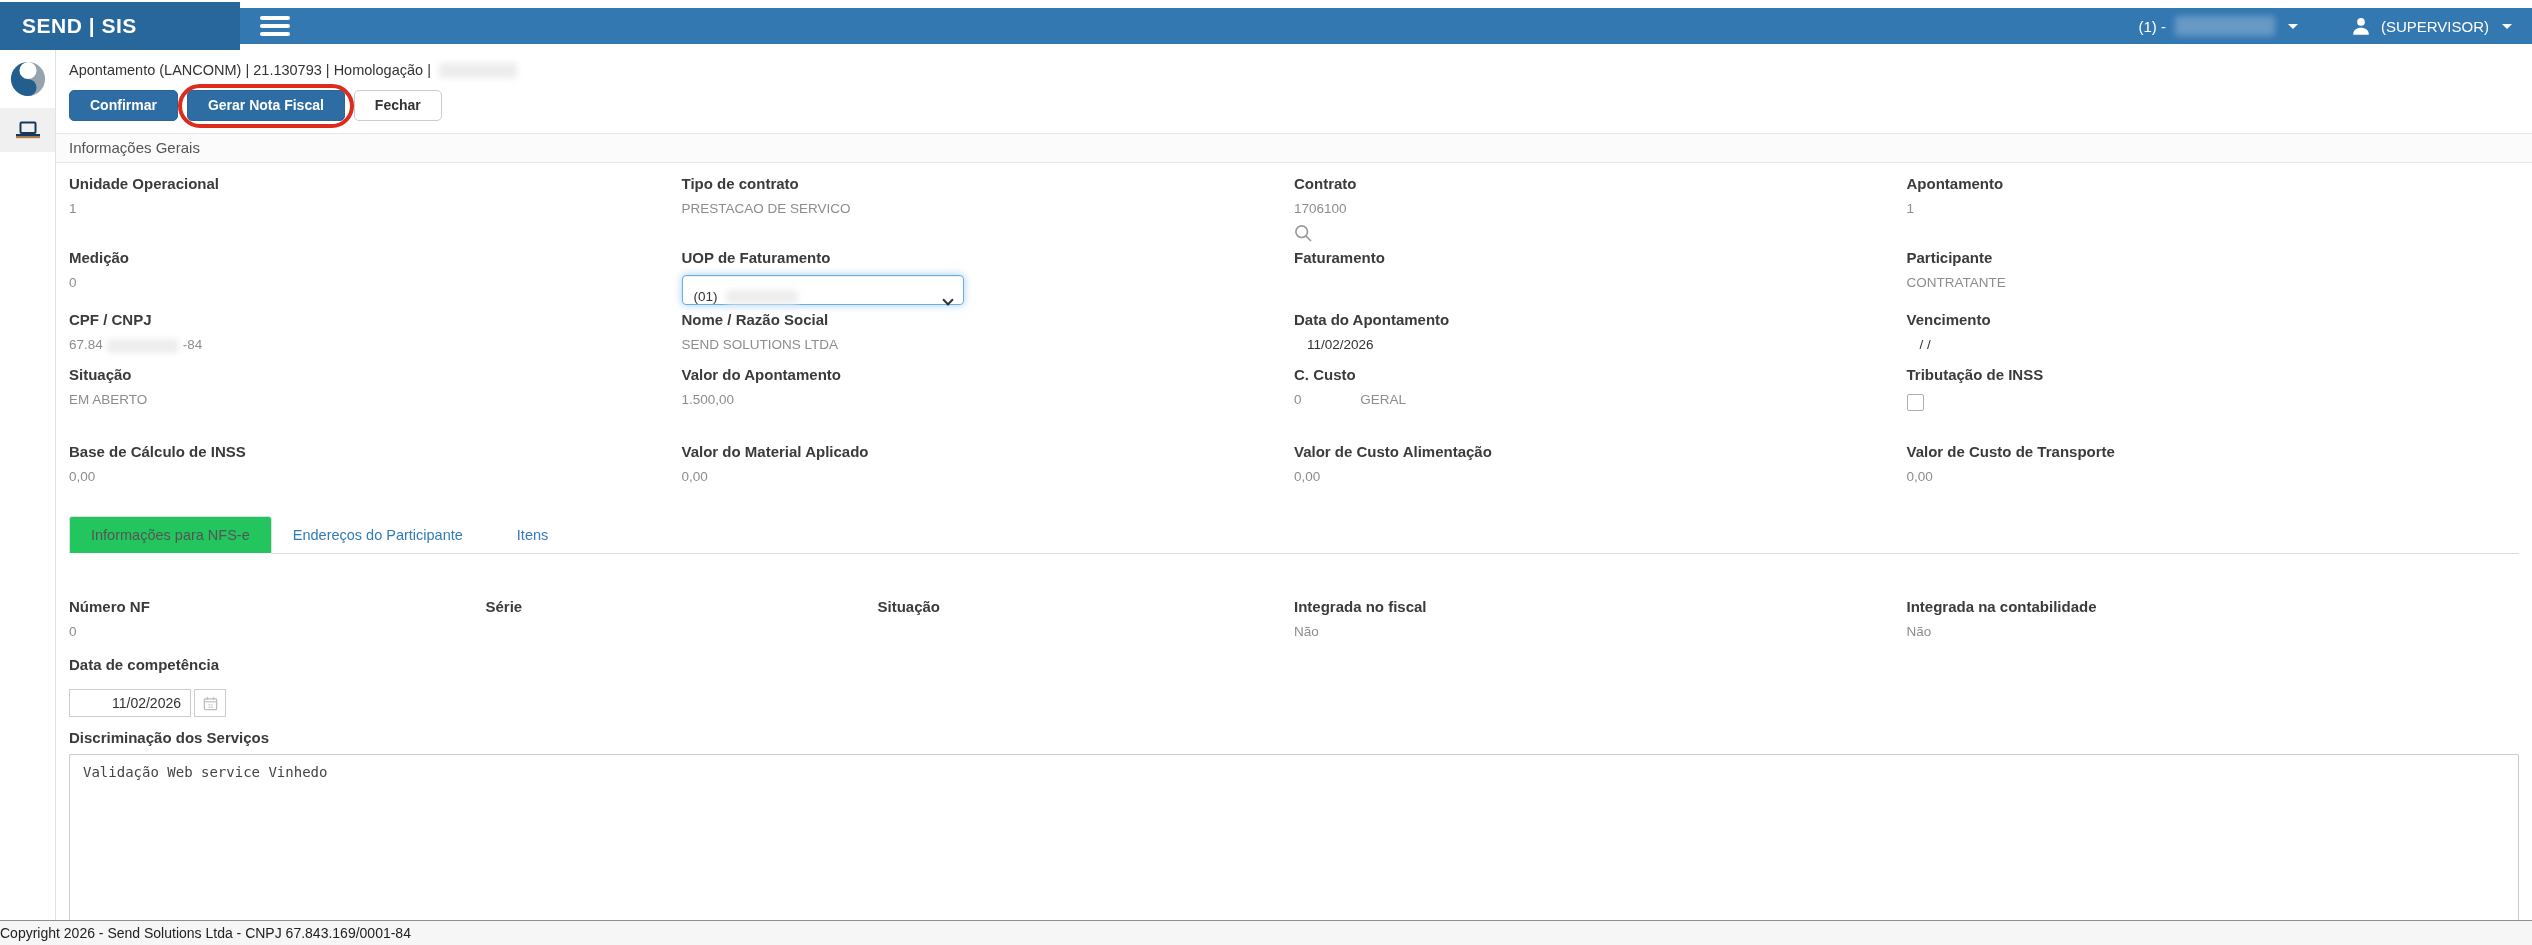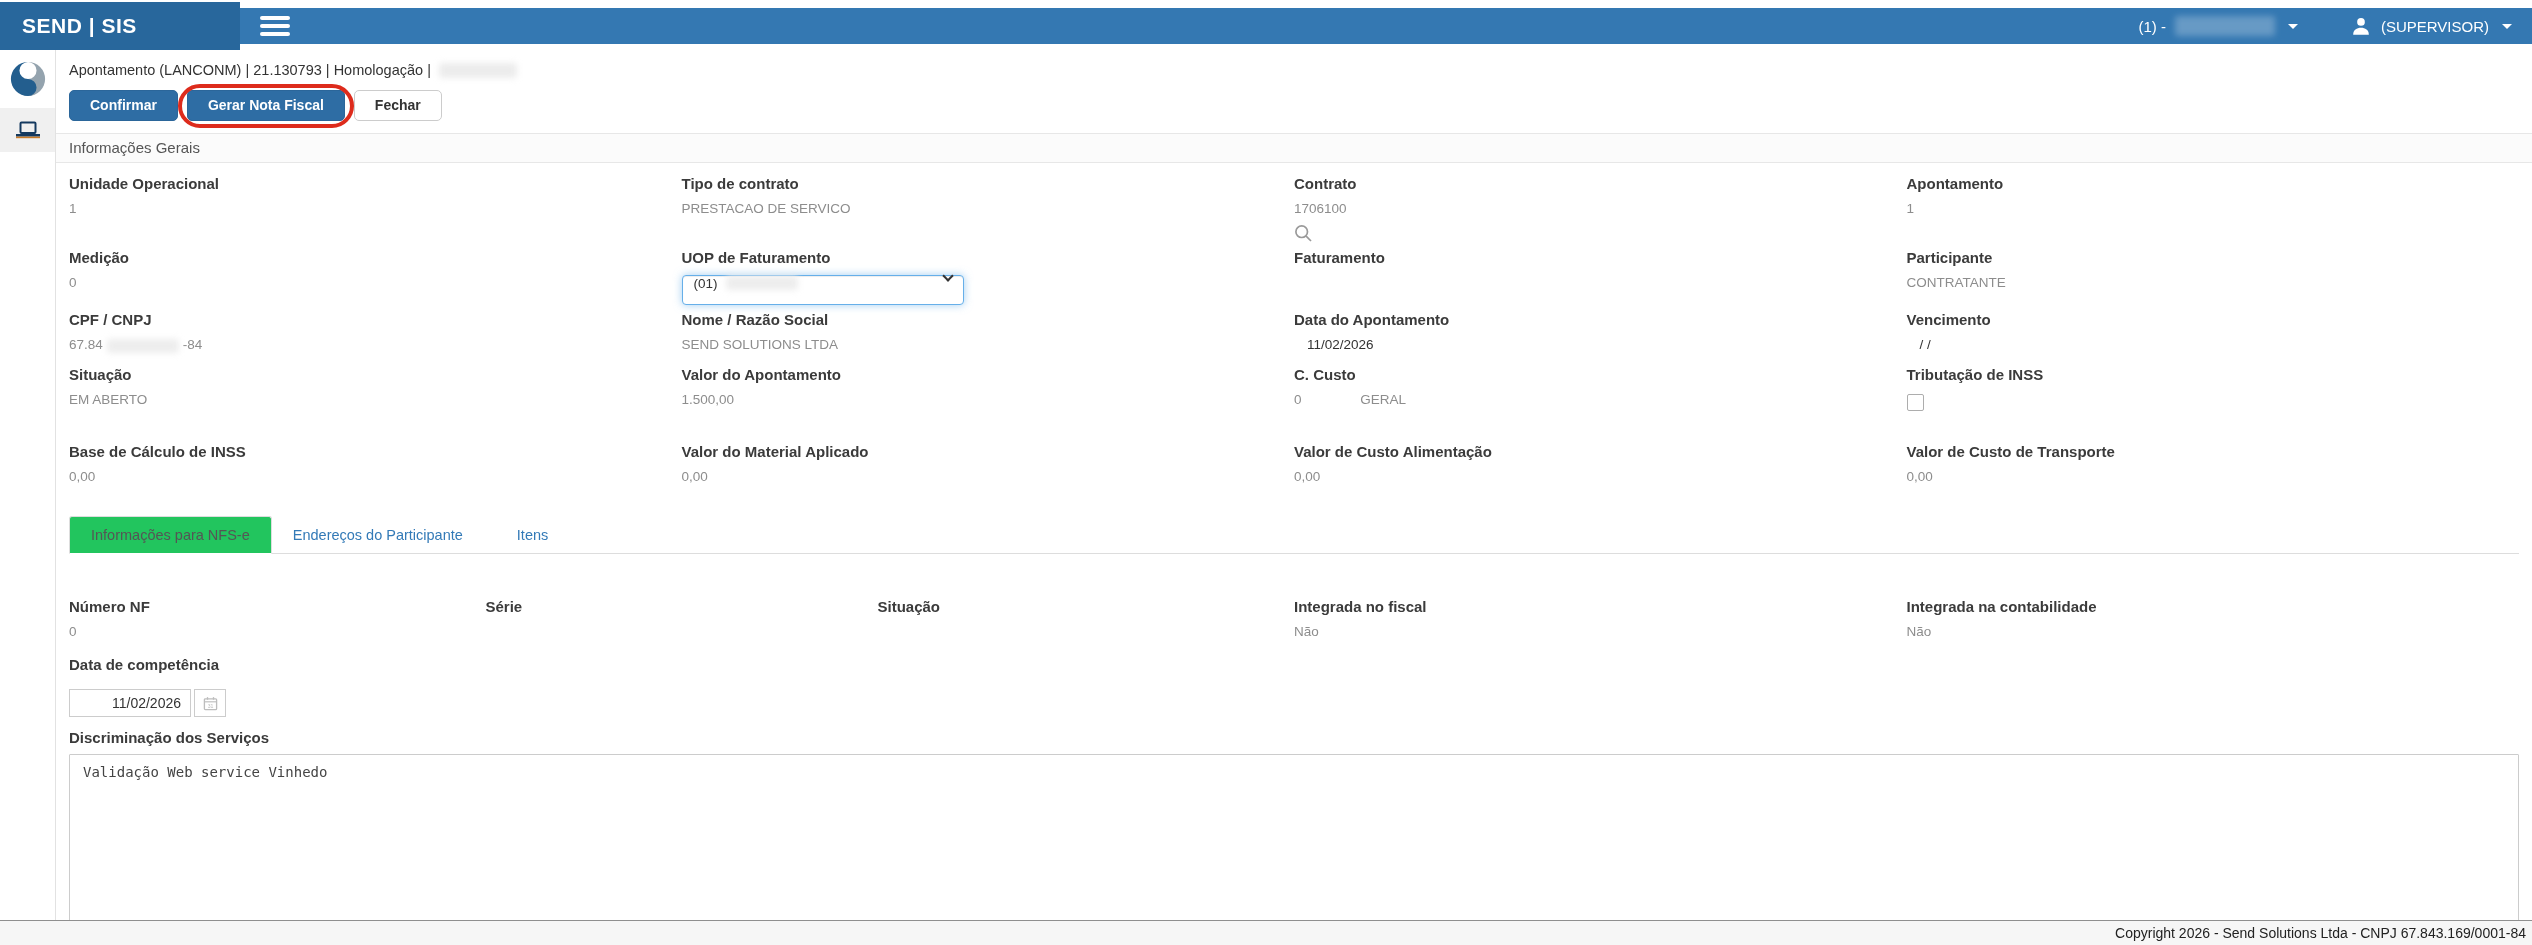--- a/index.html
+++ b/index.html
@@ -39,21 +39,21 @@
 
   .fgrid { padding:12px 13px 0; }
   .frow { display:flex; }
   .fcol { width:25%; padding-right:24px; }
   .flabel { font-size:15px; font-weight:bold; color:#3b3b3b; margin-bottom:9px; }
   .fvalue { font-size:13.5px; color:#8d8d8d; min-height:17px; }
   .fvalue.dark { color:#333; padding-left:13px; }
   .row1 { margin-bottom:6px; } .row2 { margin-bottom:6px; } .row3 { margin-bottom:12px; } .row4 { margin-bottom:28px; } .row5 { margin-bottom:0; }
   .search-btn { background:none; border:none; cursor:pointer; margin-top:6px; padding:0; display:block; }
 
-  .selectbox { width:282px; height:30px; border:1px solid #66afe9; border-radius:4px; background:#fff; display:flex; align-items:flex-start; padding:0 11px; font-size:13.5px; color:#333; cursor:pointer; box-shadow:inset 0 1px 1px rgba(0,0,0,.075), 0 0 8px rgba(102,175,233,.6); }
+  .selectbox { width:282px; height:30px; border:1px solid #66afe9; border-radius:4px; background:#fff; display:flex; align-items:flex-end; padding:0 11px; font-size:13.5px; color:#333; cursor:pointer; box-shadow:inset 0 1px 1px rgba(0,0,0,.075), 0 0 8px rgba(102,175,233,.6); }
   .chev { margin-left:auto; width:8px; height:8px; border-right:2px solid #333; border-bottom:2px solid #333; transform:rotate(45deg); margin-top:-4px; }
 
   .ccusto-desc { margin-left:55px; }
   .checkbox { width:17px; height:17px; border:1px solid #adadad; border-radius:2px; background:#fff; display:inline-block; cursor:pointer; margin-top:2px; }
 
   .tabs { margin:14px 13px 0; border-bottom:1px solid #ddd; display:flex; align-items:flex-end; }
   .tab { padding:10px 21px; font-size:14.5px; cursor:pointer; }
   .tab.active { background:#22c55e; border:1px solid #ddd; border-bottom:1px solid #fff; margin-bottom:-1px; border-radius:3px 3px 0 0; color:#555;margin-top:16px; }
   .tab.inactive { color:#337ab7; }
   .tab.gap { margin-left:12px; }
@@ -63,21 +63,21 @@
   .nfcol1 { width:17%; } .nfcol2 { width:16%; } .nfcol3 { width:17%; } .nfcol4 { width:25%; } .nfcol5 { width:25%; }
 
   .date-label { font-size:15px; font-weight:bold; color:#3b3b3b; margin-bottom:16px; }
   .date-group { display:flex; align-items:stretch; margin-bottom:12px; }
   .date-input { width:122px; height:28px; border:1px solid #ccc; text-align:right; padding:0 9px; font-size:14px; color:#333; font-family:inherit; background:#fff; }
   .cal-btn { width:32px; height:28px; border:1px solid #ccc; margin-left:3px; background:#fff; display:flex; align-items:center; justify-content:center; cursor:pointer; }
 
   .disc-label { font-size:15px; font-weight:bold; color:#3b3b3b; margin-bottom:8px; }
   .disc-area { width:100%; height:212px; border:1px solid #ccc; border-radius:1px; padding:9px 13px; font-family:"DejaVu Sans Mono", monospace; font-size:14px; color:#444; resize:none; background:#fff; }
 
-  .footer { position:absolute; bottom:0; left:0; right:0; height:25px; background:#f6f6f6; border-top:1px solid #8f8f8f; display:flex; align-items:center; justify-content:flex-end; padding-right:6px; font-size:14px; color:#222; }
+  .footer { position:absolute; bottom:0; left:0; right:0; height:25px; background:#f6f6f6; border-top:1px solid #8f8f8f; display:flex; align-items:center; justify-content:flex-start; padding-right:6px; font-size:14px; color:#222; }
 </style>
 </head>
 <body>
 
 <div class="page">
 
   <header class="topbar">
     <div class="brand-block">SEND | SIS</div>
     <button class="hamburger">
       <span></span>

